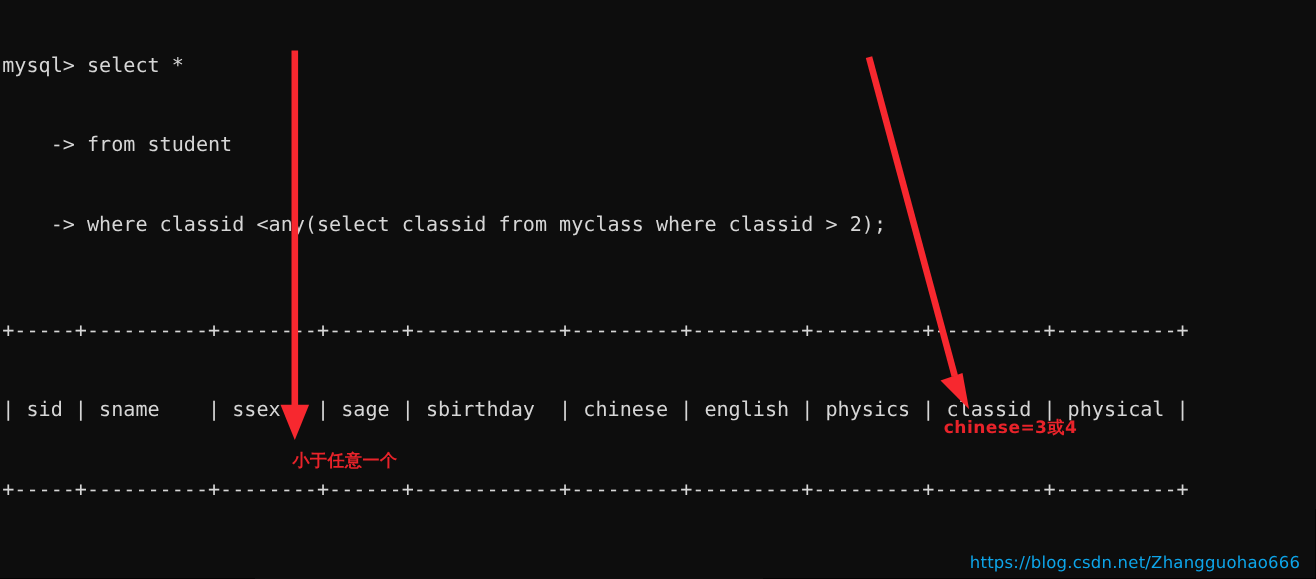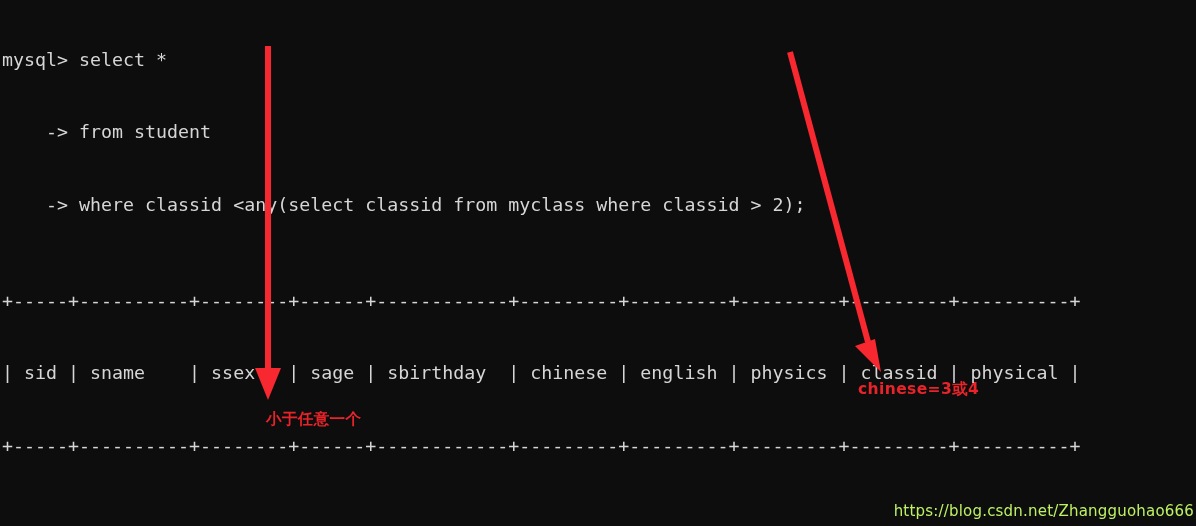--- a/index.html
+++ b/index.html
@@ -60,23 +60,23 @@
     top: 409px;
     margin-left: 13px;
   }
   #anno-right-label {
     left: 858px;
     top: 379px;
   }
   
   #watermark {
     position: absolute;
-    right: 2px;
+    right: 14px;
     bottom: 6px;
-    color: #bef264;
+    color: #0ea5e9;
     font-family: "DejaVu Sans", "Liberation Sans", sans-serif;
     font-size: 15px;
     letter-spacing: 0.2px;
     z-index: 6;
     white-space: nowrap;
     margin-left: 31px;
   }
 </style>
 </head>
 <body>

